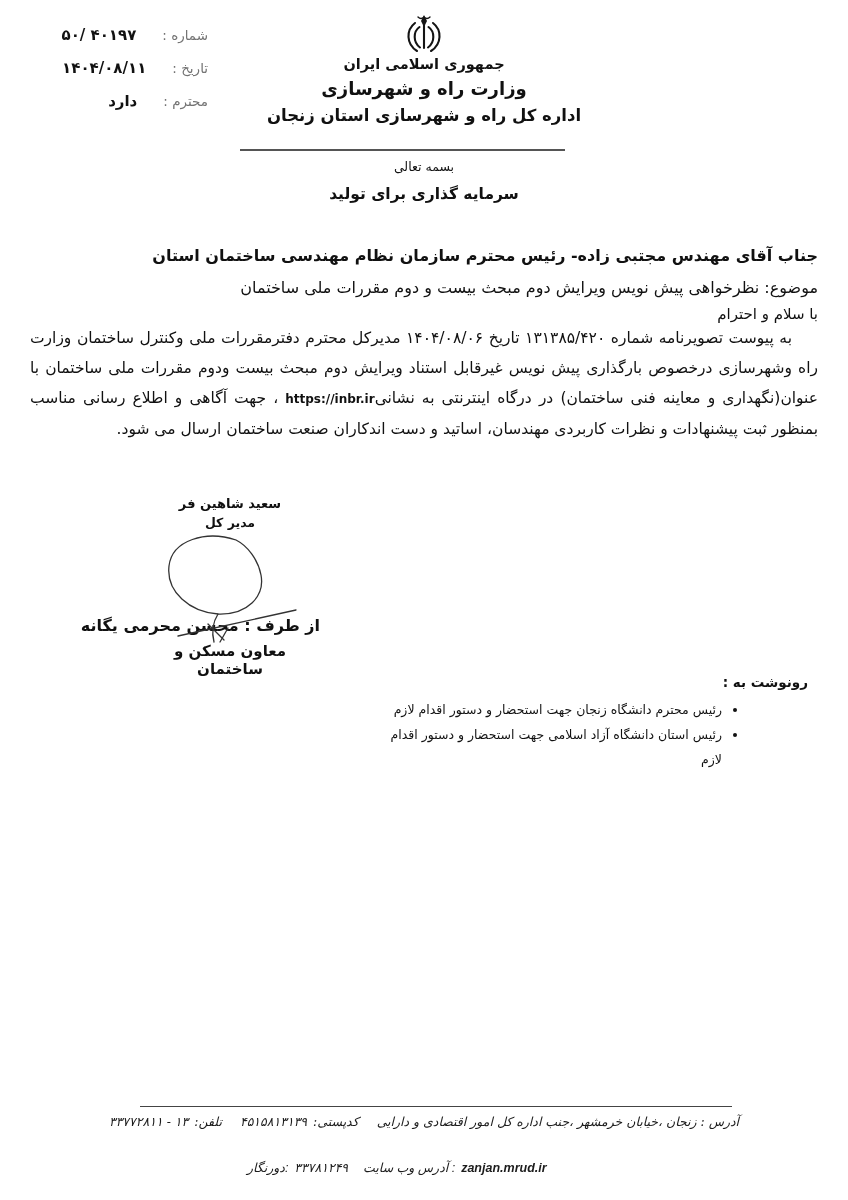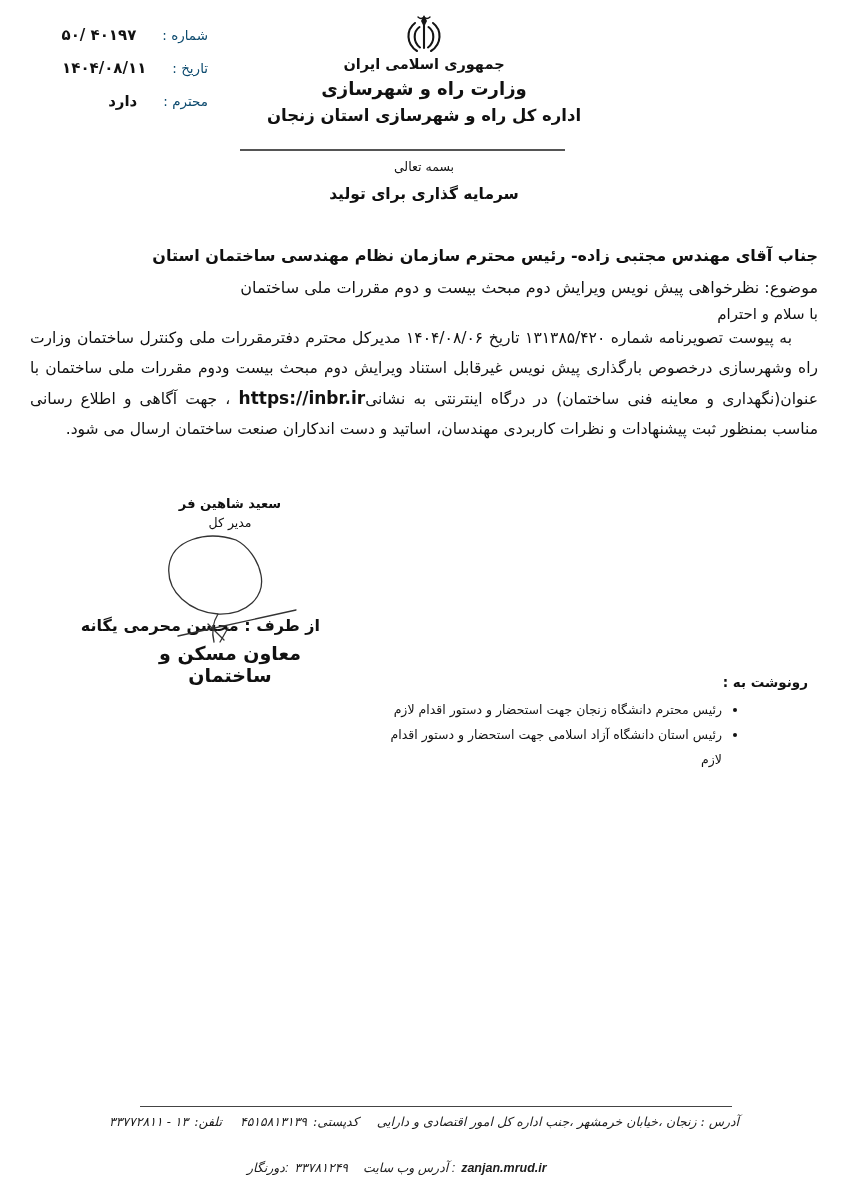--- a/index.html
+++ b/index.html
@@ -6,47 +6,47 @@
   .page{position:relative;width:848px;height:1200px;margin:0 auto;background:#ffffff;
         font-family:"DejaVu Sans",sans-serif;color:#111;overflow:hidden;}
   .abs{position:absolute;}
   .ctr{left:0;right:0;text-align:center;}
   .ltr{direction:ltr;unicode-bidi:embed;}
   .rtl{direction:rtl;unicode-bidi:embed;text-align:center;}
 
   
   .meta{left:28px;top:26px;width:180px;direction:rtl;}
   .meta-row{display:flex;align-items:baseline;gap:26px;margin-bottom:15px;}
-  .meta-label{font-size:13.5px;color:#0c4a6e;white-space:nowrap;}
+  .meta-label{font-size:13.5px;color:#737373;white-space:nowrap;}
   .meta-value{font-size:15px;font-weight:bold;white-space:nowrap;padding-left:15px;}
 
   
   .emblem{left:404px;top:12px;width:40px;height:46px;}
   .h-country{top:56px;font-size:14.5px;font-weight:bold;}
   .h-ministry{top:78px;font-size:18px;font-weight:bold;}
   .h-dept{top:106px;font-size:16.5px;font-weight:bold;}
   .sep{top:149px;left:240px;width:325px;border-top:2px solid #555;height:0;}
   .basmala{top:159px;font-size:12.5px;}
   .slogan{top:185px;font-size:15.5px;font-weight:bold;}
 
   
   .letter{right:30px;left:30px;top:246px;direction:rtl;text-align:right;}
   .recipient{font-size:16px;font-weight:bold;margin-bottom:13px;}
   .subject{font-size:16px;font-weight:normal;margin-bottom:8px;}
   .salutation{font-size:15px;margin-bottom:0;}
   .body-par{font-size:15.5px;line-height:30px;text-align:justify;text-indent:26px;margin-top:0;}
-  .url{direction:ltr;unicode-bidi:embed;font-weight:bold;font-size:17px;}
+  .url{direction:ltr;unicode-bidi:embed;font-weight:bold;font-size:12px;}
 
   
   .sig{left:140px;top:496px;width:180px;text-align:center;direction:rtl;}
   .sig-name{font-size:13px;font-weight:bold;}
-  .sig-title{font-size:12.5px;font-weight:normal;margin-top:4px;text-align:center;}
+  .sig-title{font-size:12.5px;font-weight:bold;margin-top:4px;text-align:center;}
   .sig-mark{position:absolute;left:8px;top:34px;width:164px;height:122px;}
   .sig-onbehalf{font-size:16px;font-weight:bold;margin-top:86px;white-space:nowrap;margin-left:16px;}
-  .sig-deputy{font-size:19px;font-weight:bold;margin-top:7px;}
+  .sig-deputy{font-size:15px;font-weight:bold;margin-top:7px;}
 
   
   .cc{right:40px;top:674px;width:430px;direction:rtl;text-align:right;}
   .cc-label{font-size:13.5px;font-weight:bold;margin-bottom:7px;}
   .cc-list{margin:0;padding:0 86px 0 0;list-style:disc;}
   .cc-list li{font-size:12.5px;line-height:25px;}
 
   
   .f-line{top:1106px;left:140px;width:592px;border-top:1.5px solid #444;height:0;}
   .f-address{top:1114px;left:0;right:0;direction:rtl;display:flex;justify-content:center;

